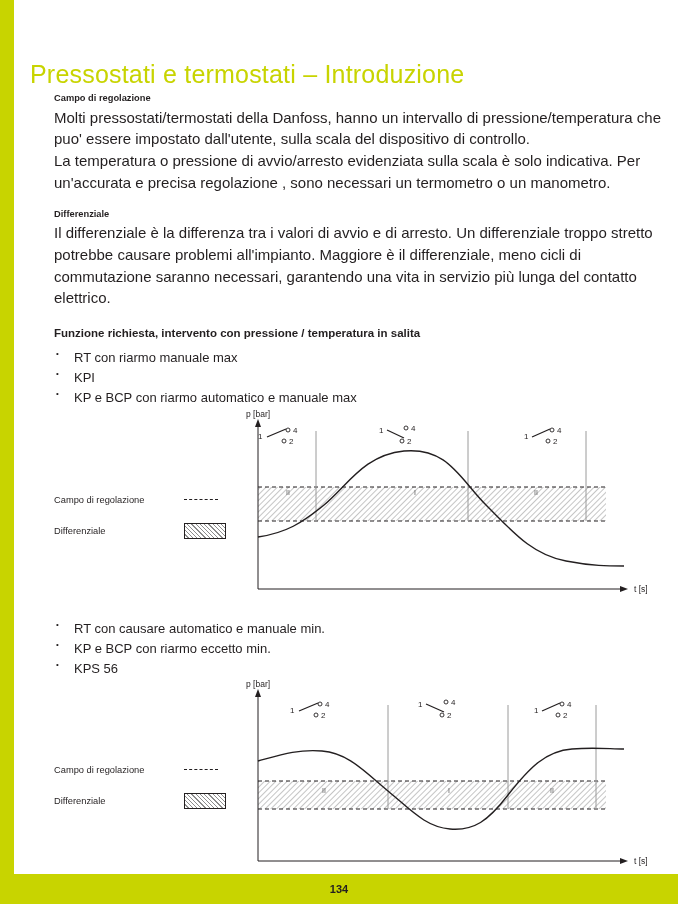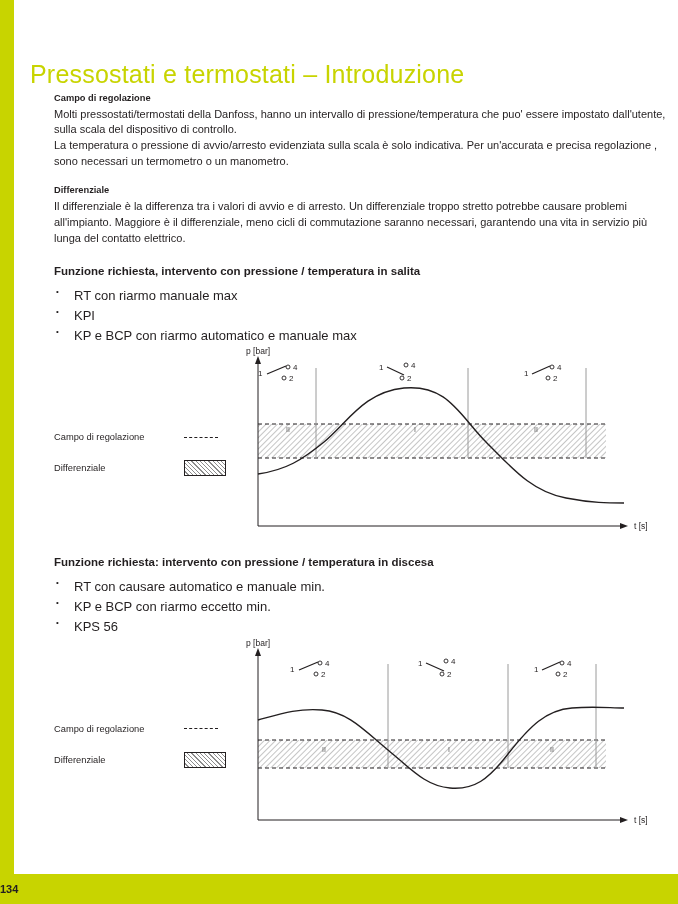--- a/index.html
+++ b/index.html
@@ -47,21 +47,21 @@
     width: 614px;
     margin-left: 24px;
   }
   .sec-head {
     font-size: 9.3px;
     font-weight: bold;
     margin: 0 0 2px 0;
     line-height: 1.35;
   }
   .para {
-    font-size: 11px;
+    font-size: 15px;
     line-height: 1.45;
     margin: 0 0 0 0;
   }
   .spacer-10 { height: 10px; }
   .spacer-14 { height: 14px; }
   .spacer-18 { height: 18px; }
 
   .subhead {
     font-size: 11.5px;
     font-weight: bold;
@@ -127,21 +127,21 @@
     height: 30px;
     background: #c8d400;
   }
   .footer-num {
     position: absolute;
     left: 0;
     bottom: 0;
     width: 678px;
     height: 30px;
     line-height: 30px;
-    text-align: left;
+    text-align: center;
     font-size: 11px;
     font-weight: bold;
     color: #231f20;
   }
   svg text {
     font-family: "Liberation Sans", sans-serif;
   }
 </style>
 </head>
 <body>
@@ -245,21 +245,20 @@
             <text x="317" y="35" font-size="8" fill="#231f20">2</text>
             <line x1="296" y1="28" x2="314" y2="20" stroke="#231f20" stroke-width="1.2"></line>
           </g>
         </svg>
       </div>
     </div>
 
     <div class="spacer-10"></div>
 
     <div>
-      <p class="subhead">Funzione richiesta: intervento con pressione / temperatura in discesa</p>
       <ul class="bullets">
         <li>RT con causare automatico e manuale min.</li>
         <li>KP e BCP con riarmo eccetto min.</li>
         <li>KPS 56</li>
       </ul>
 
       <div class="chart-block">
         <div class="legend-row" style="left:0px; top:86px;">
           <span class="legend-label">Campo di regolazione</span>
           <span class="legend-dash"></span>

